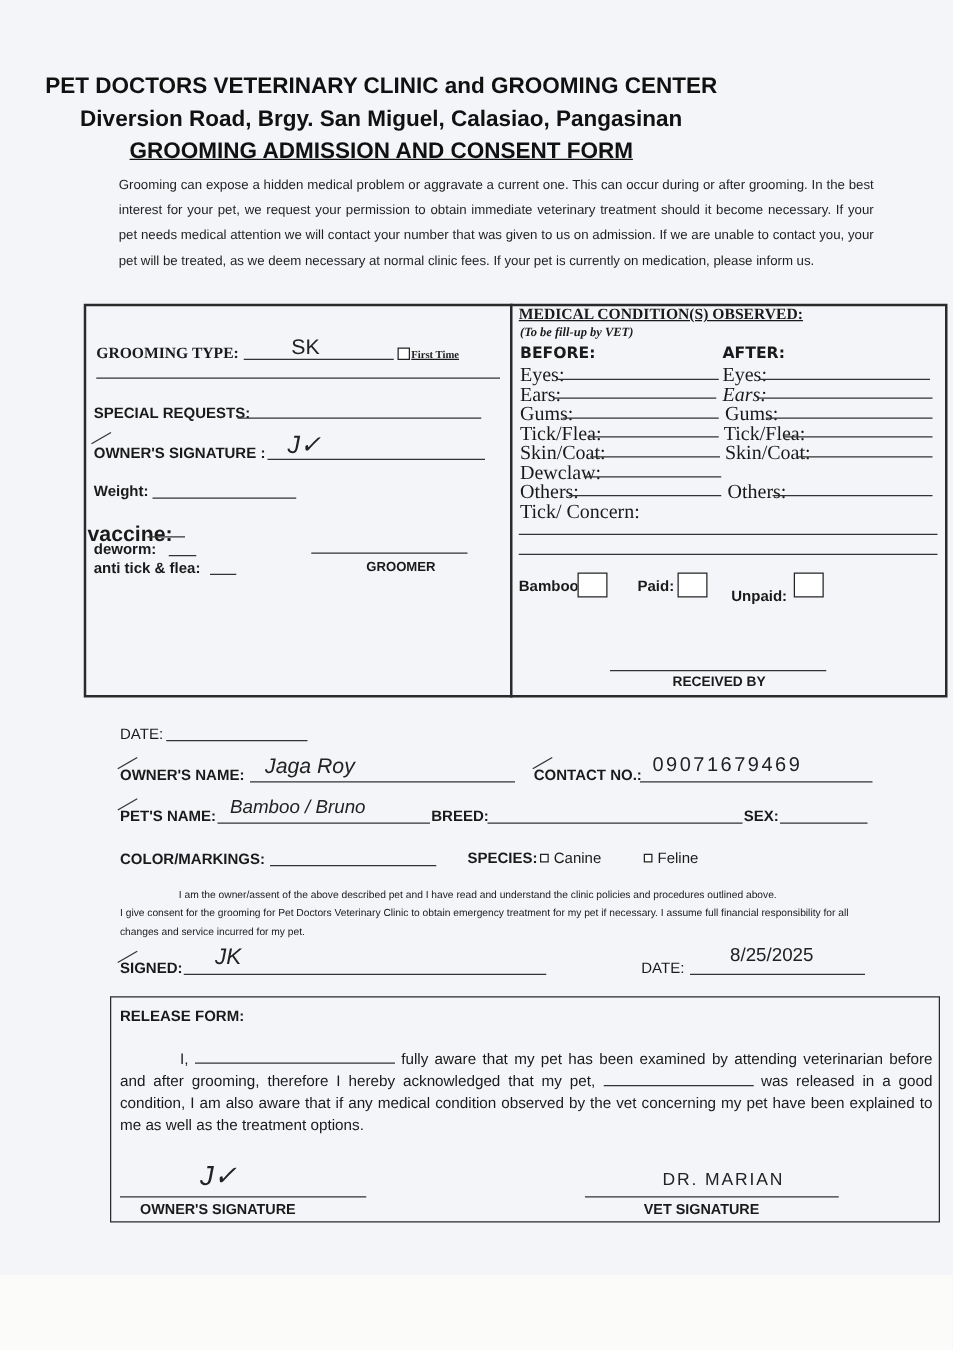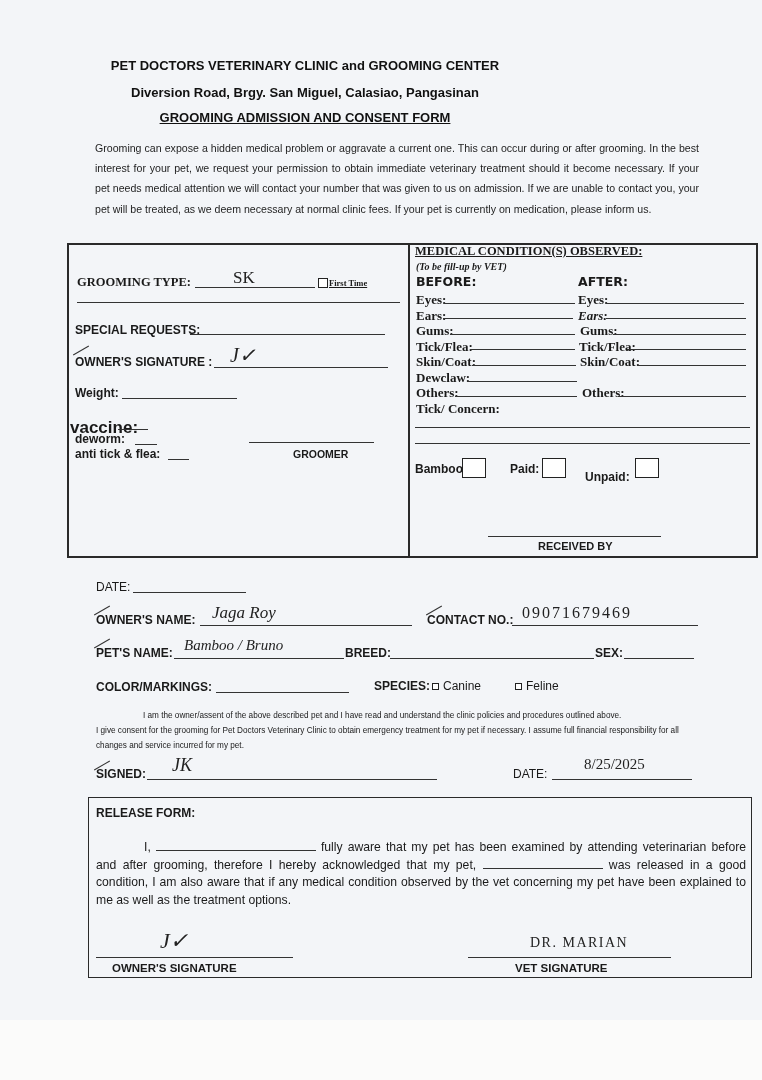--- a/index.html
+++ b/index.html
@@ -6,39 +6,39 @@
   body {
     width:762px; height:1080px; position:relative; overflow:hidden;
     background:#f3f5f8;
     font-family:"Liberation Sans", sans-serif; color:#1a1a1a;
   }
   .paper-bottom {
     position:absolute; left:0; top:1020px; width:762px; height:60px;
     background:#fbfbfa;
   }
   .abs { position:absolute; }
-  .hdr { left:0; width:610px; text-align:center; font-weight:bold; font-size:13px; color:#111; }
+  .hdr { left:0; width:610px; text-align:center; font-weight:bold; font-size:18px; color:#111; }
   .h1 { top:58px; }
   .h2 { top:85px; }
   .h3 { top:110px; text-decoration:underline; }
   .intro {
     left:95px; top:138px; width:604px; font-size:10.6px; line-height:20.2px;
     text-align:justify; text-align-last:left; color:#1e1e1e;
   }
   .box {
     position:absolute; border:2px solid #2a2a2a; box-sizing:border-box;
   }
   .main-box { left:67px; top:243px; width:691px; height:315px; }
   .divider { position:absolute; left:408px; top:243px; width:2px; height:315px; background:#2a2a2a; }
   .line { position:absolute; border-bottom:1px solid #333; height:0; }
   .lbl { position:absolute; font-size:12px; font-weight:bold; white-space:nowrap; }
   .serif { font-family:"Liberation Serif", serif; }
-  .med { position:absolute; font-family:"Liberation Serif", serif; font-size:13px; white-space:nowrap;font-weight:bold; }
+  .med { position:absolute; font-family:"Liberation Serif", serif; font-size:16px; white-space:nowrap; }
   .hand {
-    position:absolute; font-family:Liberation Serif, serif; color:#222; font-weight:normal;
+    position:absolute; font-family:Liberation Sans, sans-serif; color:#222; font-weight:normal;
     font-style:italic; white-space:nowrap;
   }
   .chk {
     position:absolute; border:1.5px solid #222; box-sizing:border-box; background:#fff;
   }
   .small { font-size:8.2px; line-height:15px; }
   .tick { position:absolute; border-top:1px solid #333; transform:rotate(-30deg); width:18px; }
 </style>
 </head>
 <body>

